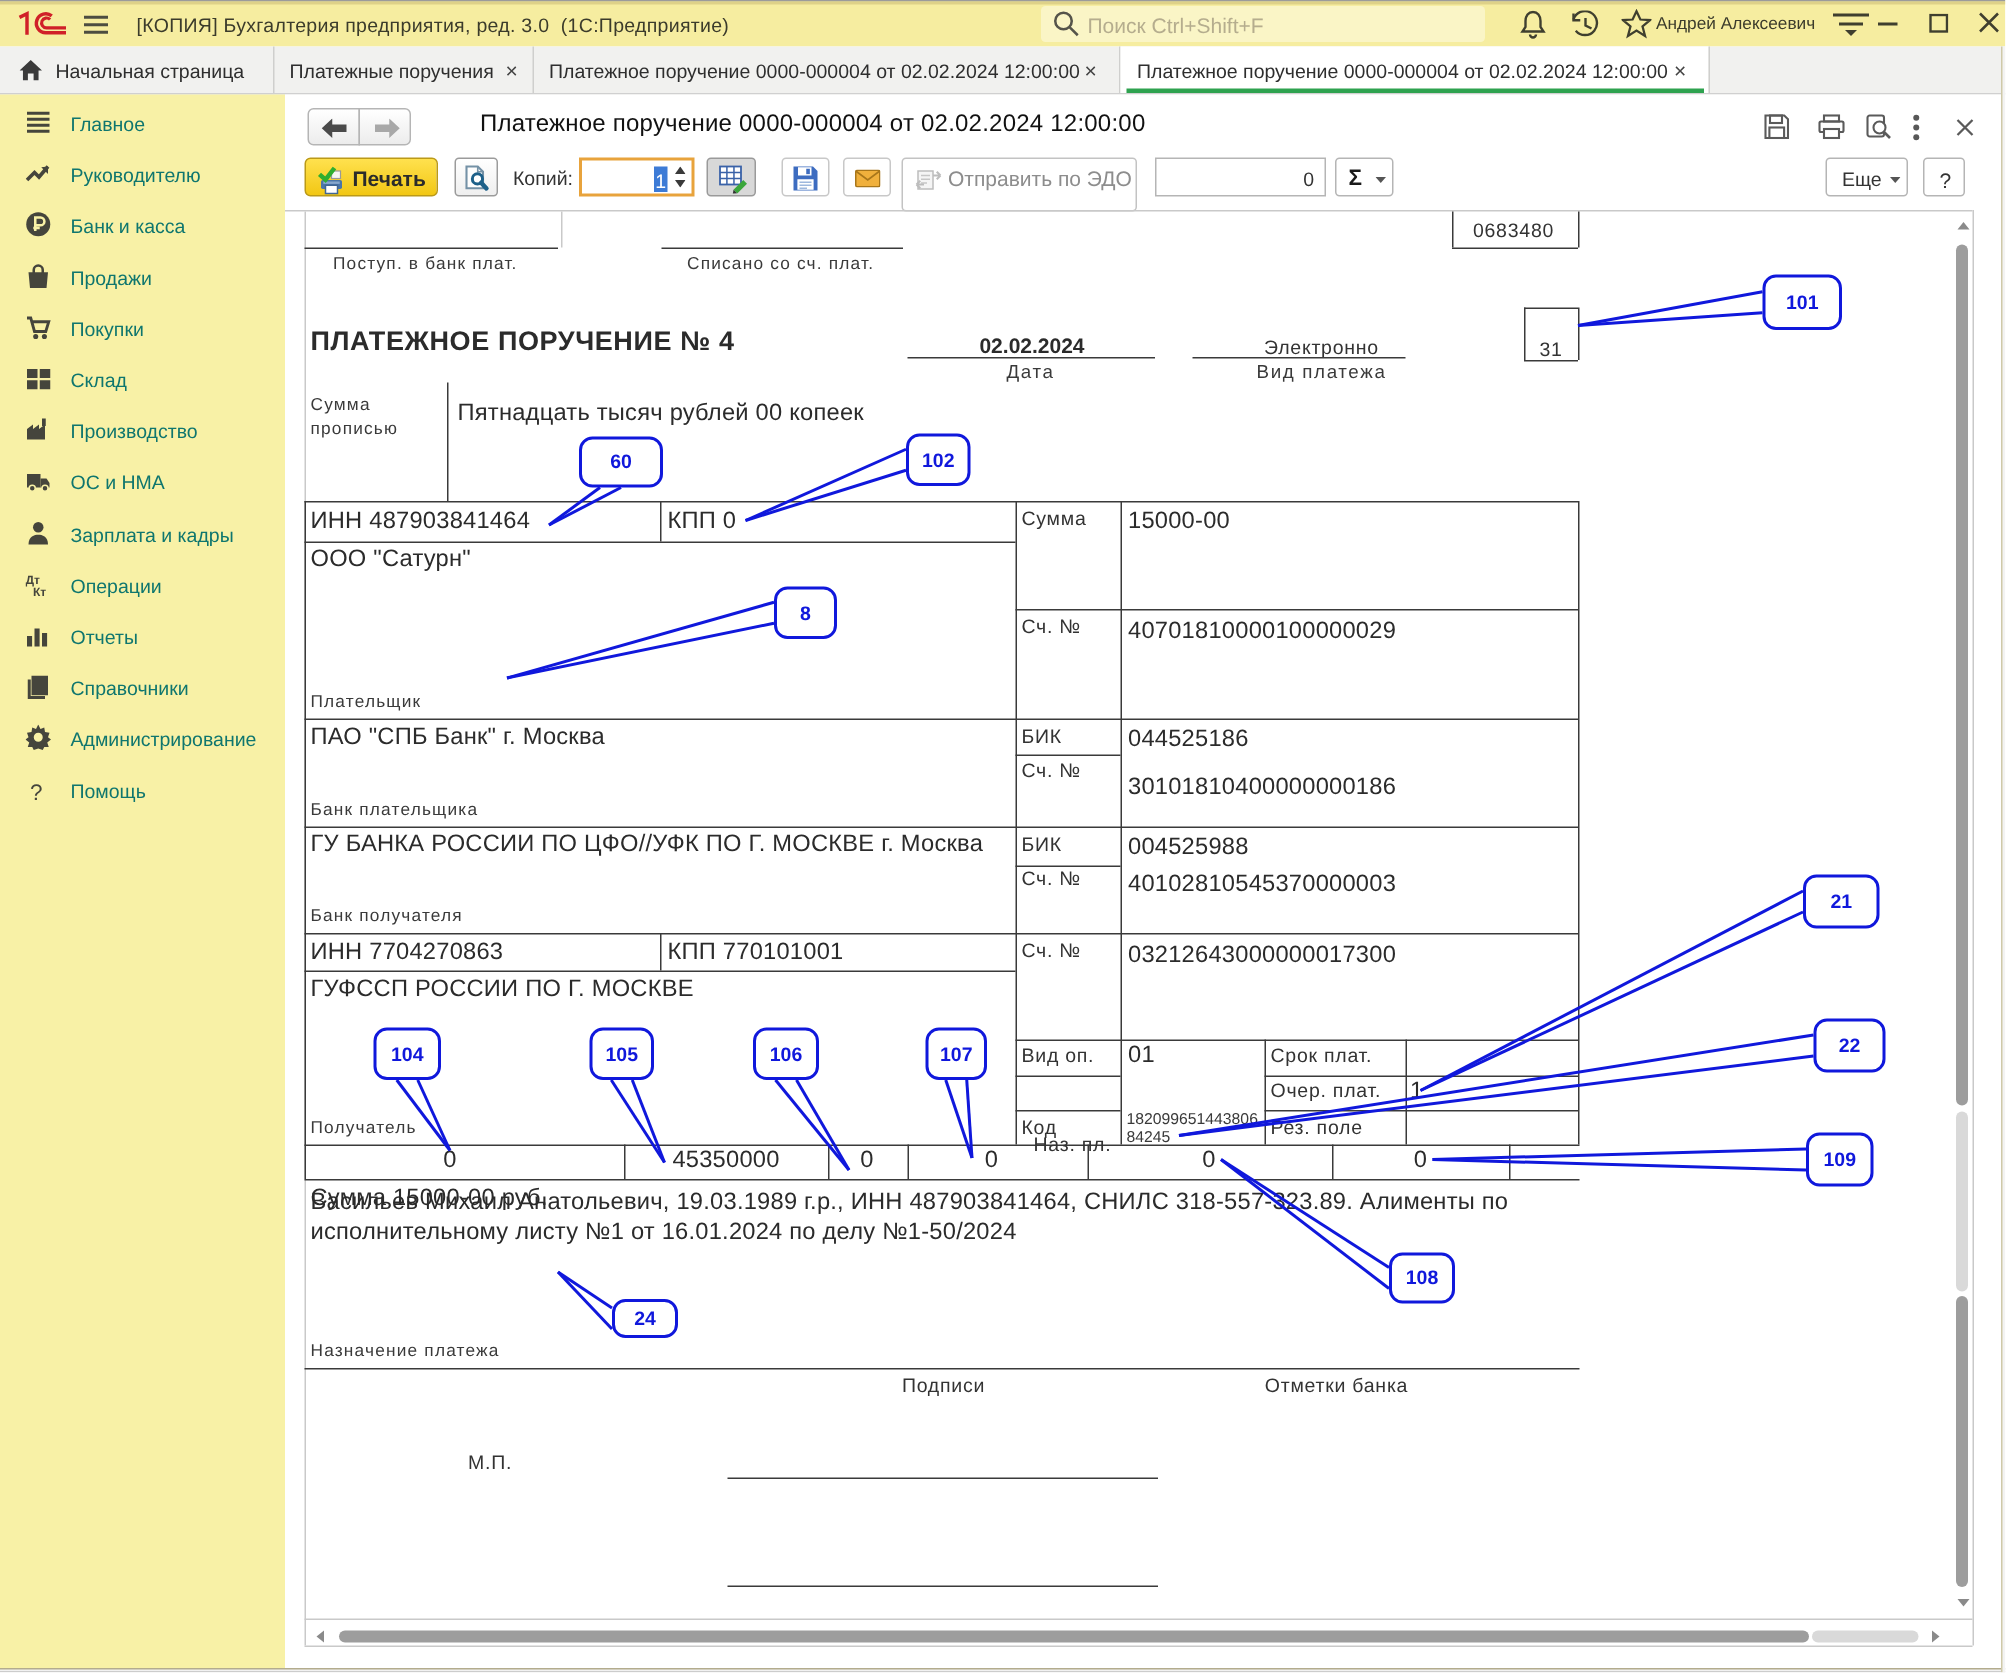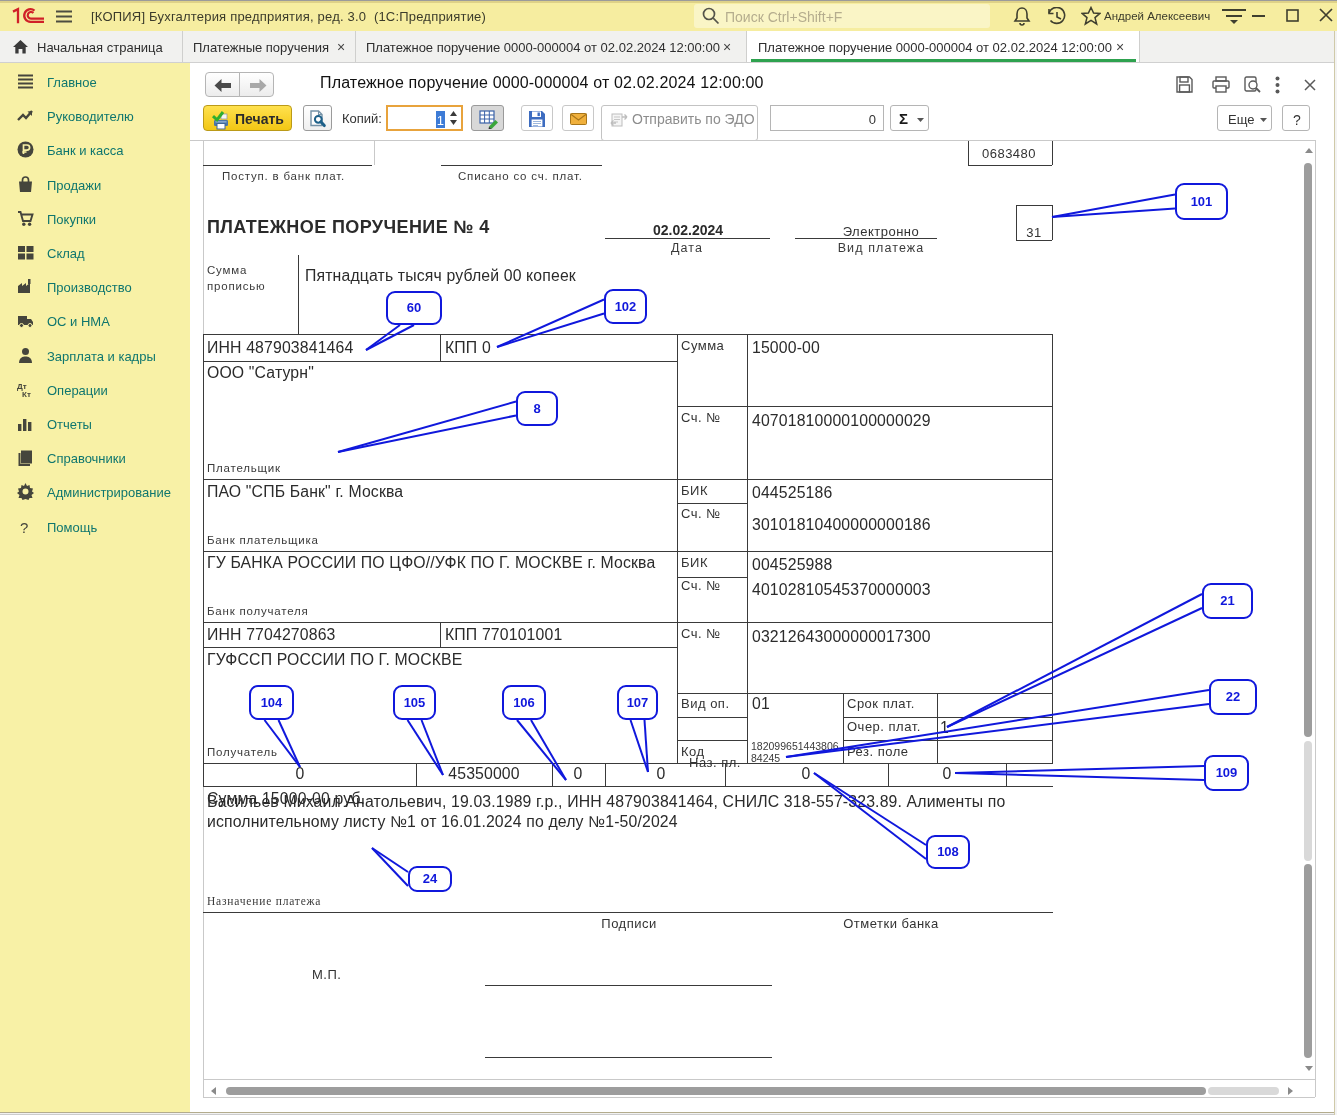--- a/index.html
+++ b/index.html
@@ -443,21 +443,21 @@
 <div class="dm" style="left:847px;top:744px;">Рез. поле</div>
 <div class="dt ctr" style="left:300px;top:765px">0</div>
 <div class="dt ctr" style="left:484px;top:765px">45350000</div>
 <div class="dt ctr" style="left:578px;top:765px">0</div>
 <div class="dt ctr" style="left:661px;top:765px">0</div>
 <div class="dt ctr" style="left:806px;top:765px">0</div>
 <div class="dt ctr" style="left:947px;top:765px">0</div>
 <div class="dt" style="left:207px;top:793px;">Васильев Михаил Анатольевич, 19.03.1989 г.р., ИНН 487903841464, СНИЛС 318-557-323.89. Алименты по</div>
 <div class="dt" style="left:207px;top:813px;">исполнительному листу №1 от 16.01.2024 по делу №1-50/2024</div>
 <div class="dt" style="left:207px;top:790px;">Сумма 15000-00 руб.</div>
-<div class="ds" style="left:207px;top:895px;font-family:Liberation Serif, serif;">Назначение платежа</div>
+<div class="ds" style="left:207px;top:895px;">Назначение платежа</div>
 <div class="dl" style="left:203px;top:912px;width:850px;height:1.4px"></div>
 <div class="dm ctr" style="left:629px;top:916px">Подписи</div>
 <div class="dm ctr" style="left:891px;top:916px">Отметки банка</div>
 <div class="dm" style="left:312px;top:967px;">М.П.</div>
 <div class="dl" style="left:485px;top:985px;width:287px;height:1.4px"></div>
 <div class="dl" style="left:485px;top:1057px;width:287px;height:1.4px"></div>
 </div>
 <div style="position:absolute;left:0;top:0;width:1337px;height:1115px;pointer-events:none">
   <div style="position:absolute;left:1305px;top:148px;width:0;height:0;border-left:4px solid transparent;border-right:4px solid transparent;border-bottom:5px solid #8a8a8a"></div>
   <div style="position:absolute;left:1304px;top:163px;width:8px;height:574px;background:#9d9d9d;border-radius:4px"></div>

